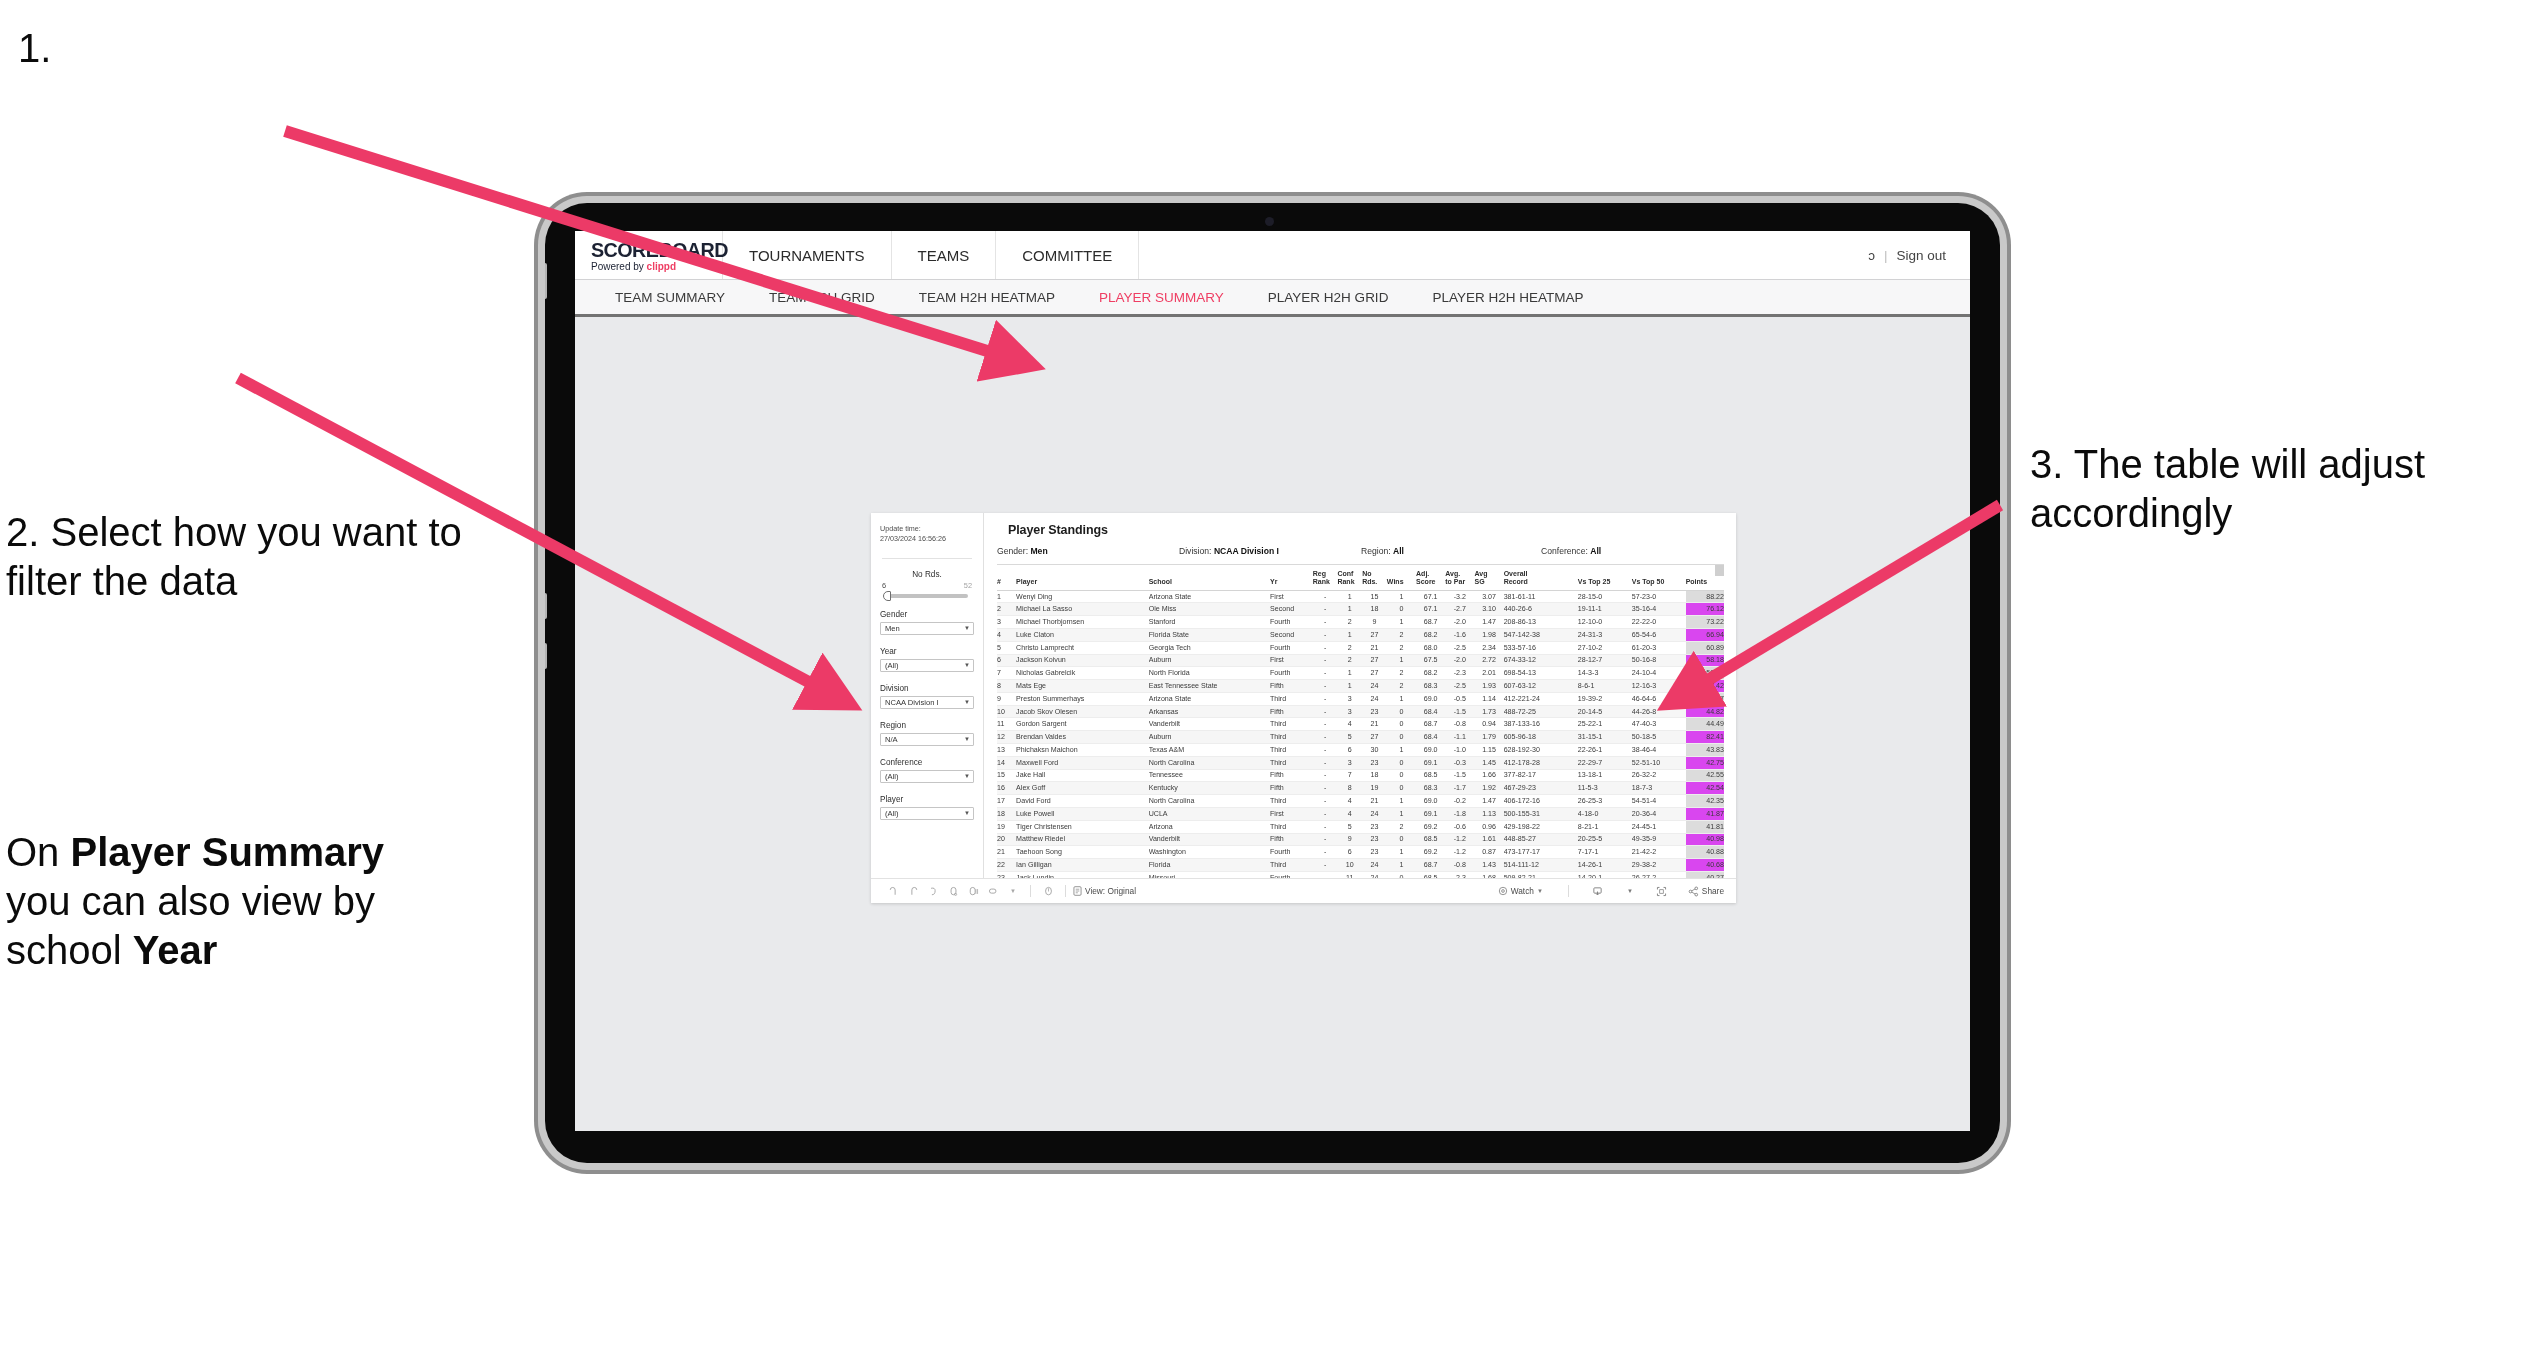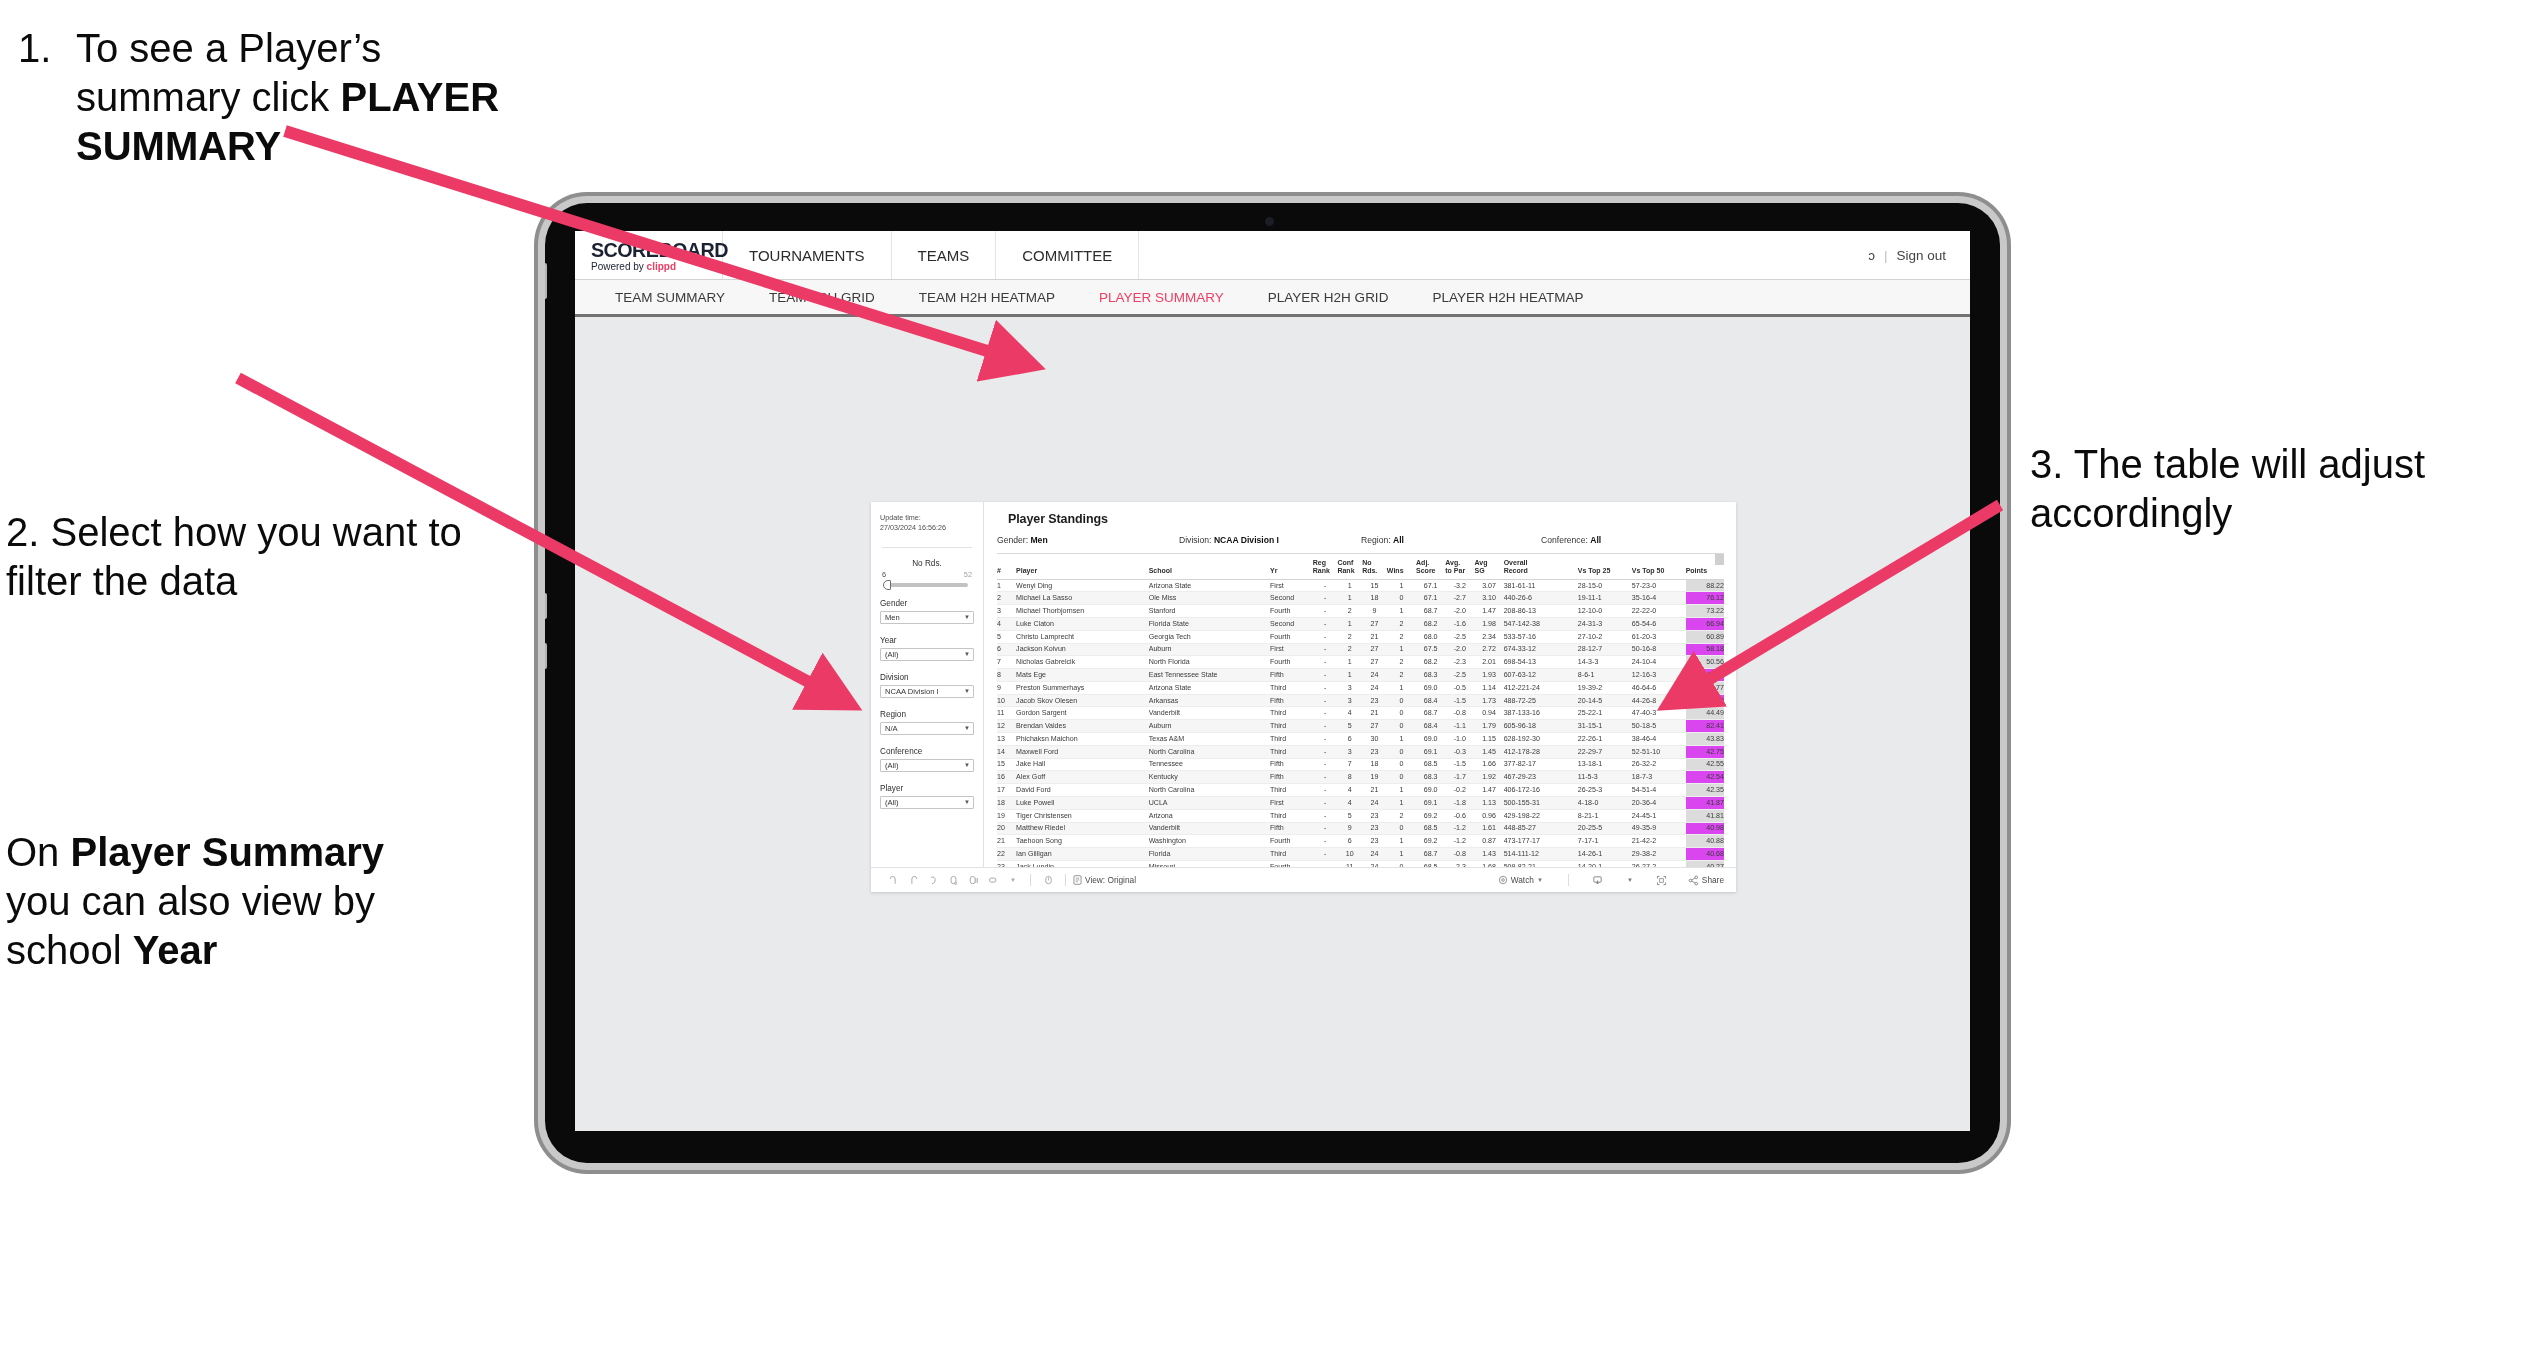--- a/index.html
+++ b/index.html
@@ -50,21 +50,21 @@
   .top-right .sep{color:#bdbdbd;}
 
   
   .subnav{height:34px;background:#f7f7f8;border-top:1px solid #d2d2d4;border-bottom:3px solid #737373;display:flex;align-items:center;padding-left:18px;gap:0;}
   .subnav-item{font-size:13.5px;color:#3a3a3a;padding:0 22px;white-space:nowrap;}
   .subnav-item.active{color:#ef3e63;}
 
   
   .canvas{position:relative;height:calc(100% - 84px);}
   .viz{
-    position:absolute;left:296px;top:185px;width:865px;height:390px;
+    position:absolute;left:296px;top:196px;width:865px;height:390px;
     background:#ffffff;box-shadow:0 1px 3px rgba(0,0,0,.16);
     display:flex;flex-direction:column;
   }
   .viz-body{flex:1;display:flex;min-height:0;}
 
   .filters{width:113px;border-right:1px solid #e0e0e0;box-sizing:border-box;padding:11px 9px 0 9px;}
   .upd{font-size:7.2px;color:#4d4d4d;line-height:1.45;}
   .fdiv{height:1px;background:#e2e2e2;margin:13px 2px 11px 2px;}
   .fgrp{margin-bottom:12px;}
   .flabel{font-size:8.2px;color:#2e2e2e;margin-bottom:3px;}
@@ -125,23 +125,20 @@
   .tbsep{width:1px;height:12px;background:#dcdcdc;margin:0 7px;}
   .tbtext{font-size:8.3px;color:#4a4a4a;display:flex;align-items:center;gap:3px;}
   .tbright{margin-left:auto;display:flex;align-items:center;gap:12px;}
   svg{display:block;}
 </style>
 </head>
 <body>
 
 <div class="anno anno-1">
   <span class="num">1.</span>
-  <span class="body">
-    <span>To see a Player’s summary click </span><b>PLAYER SUMMARY</b>
-  </span>
 </div>
 
 <div class="anno anno-2">2. Select how you want to filter the data</div>
 
 <div class="anno anno-3">
   <span>On </span><b>Player Summary</b><span> you can also view by school </span><b>Year</b>
 </div>
 
 <div class="anno anno-4">3. The table will adjust accordingly</div>
 

